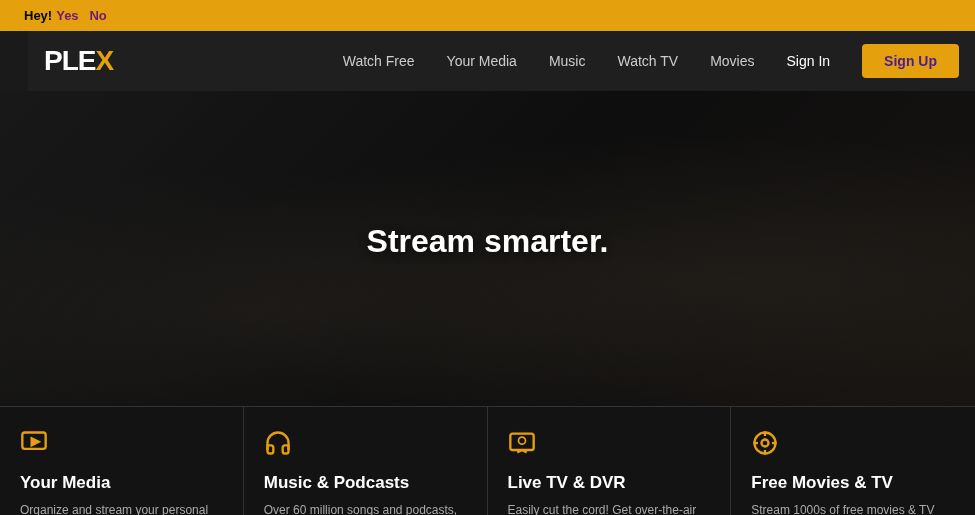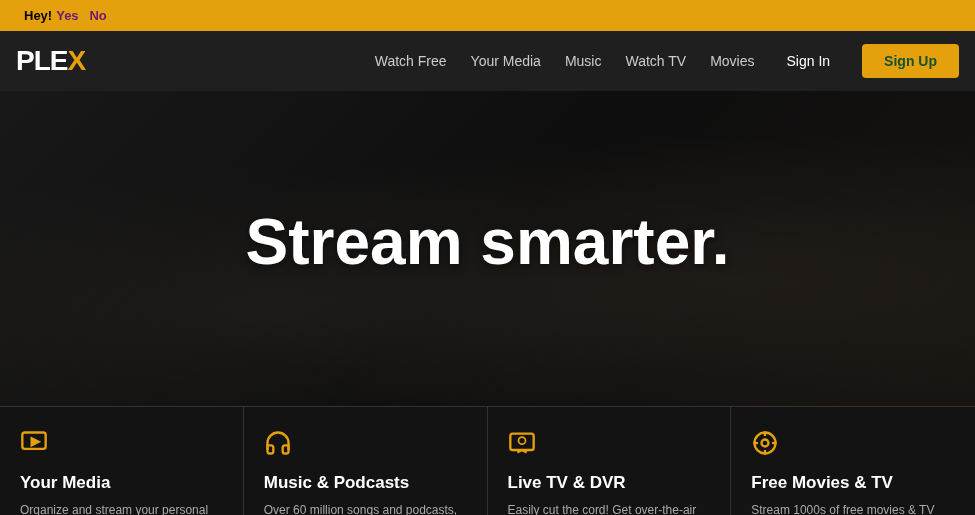--- a/index.html
+++ b/index.html
@@ -25,35 +25,36 @@
 
     
     #header {
       background: #1f1f1f;
       display: flex;
       align-items: center;
       padding: 0 16px;
       height: 60px;
       position: relative;
       z-index: 10;
+      margin-left: 28px;
     }
     #logo {
       font-size: 28px;
       font-weight: 900;
       color: #fff;
       letter-spacing: -1px;
       margin-right: auto;
       cursor: pointer;
       user-select: none;
     }
     #logo span { color: #e5a00d; }
     #nav {
       display: flex;
       align-items: center;
-      gap: 24px;
+      gap: 32px;
     }
     .nav-link {
       color: #ccc;
       font-size: 14px;
       font-weight: 500;
       text-decoration: none;
       cursor: pointer;
       white-space: nowrap;
       transition: color 0.2s;
     }
@@ -67,21 +68,21 @@
       color: #fff;
       font-size: 14px;
       font-weight: 500;
       cursor: pointer;
       background: none;
       border: none;
       text-decoration: none;
     }
     .sign-up-btn {
       background: #e5a00d;
-      color: #14532d;
+      color: #4c1d95;
       font-size: 14px;
       font-weight: 700;
       padding: 9px 22px;
       border-radius: 4px;
       border: none;
       cursor: pointer;
       white-space: nowrap;
     }
 
     
@@ -117,21 +118,21 @@
       background: rgba(0,0,0,0.45);
       z-index: 2;
     }
     #hero-content {
       position: relative;
       z-index: 3;
       text-align: center;
       padding: 0 20px;
     }
     #hero-title {
-      font-size: 64px;
+      font-size: 32px;
       font-weight: 800;
       color: #fff;
       margin-bottom: 14px;
       text-shadow: 0 2px 8px rgba(0,0,0,0.5);
     }
     #hero-subtitle {
       font-size: 15px;
       color: rgba(255,255,255,0.85);
       max-width: 600px;
       line-height: 1.5;

